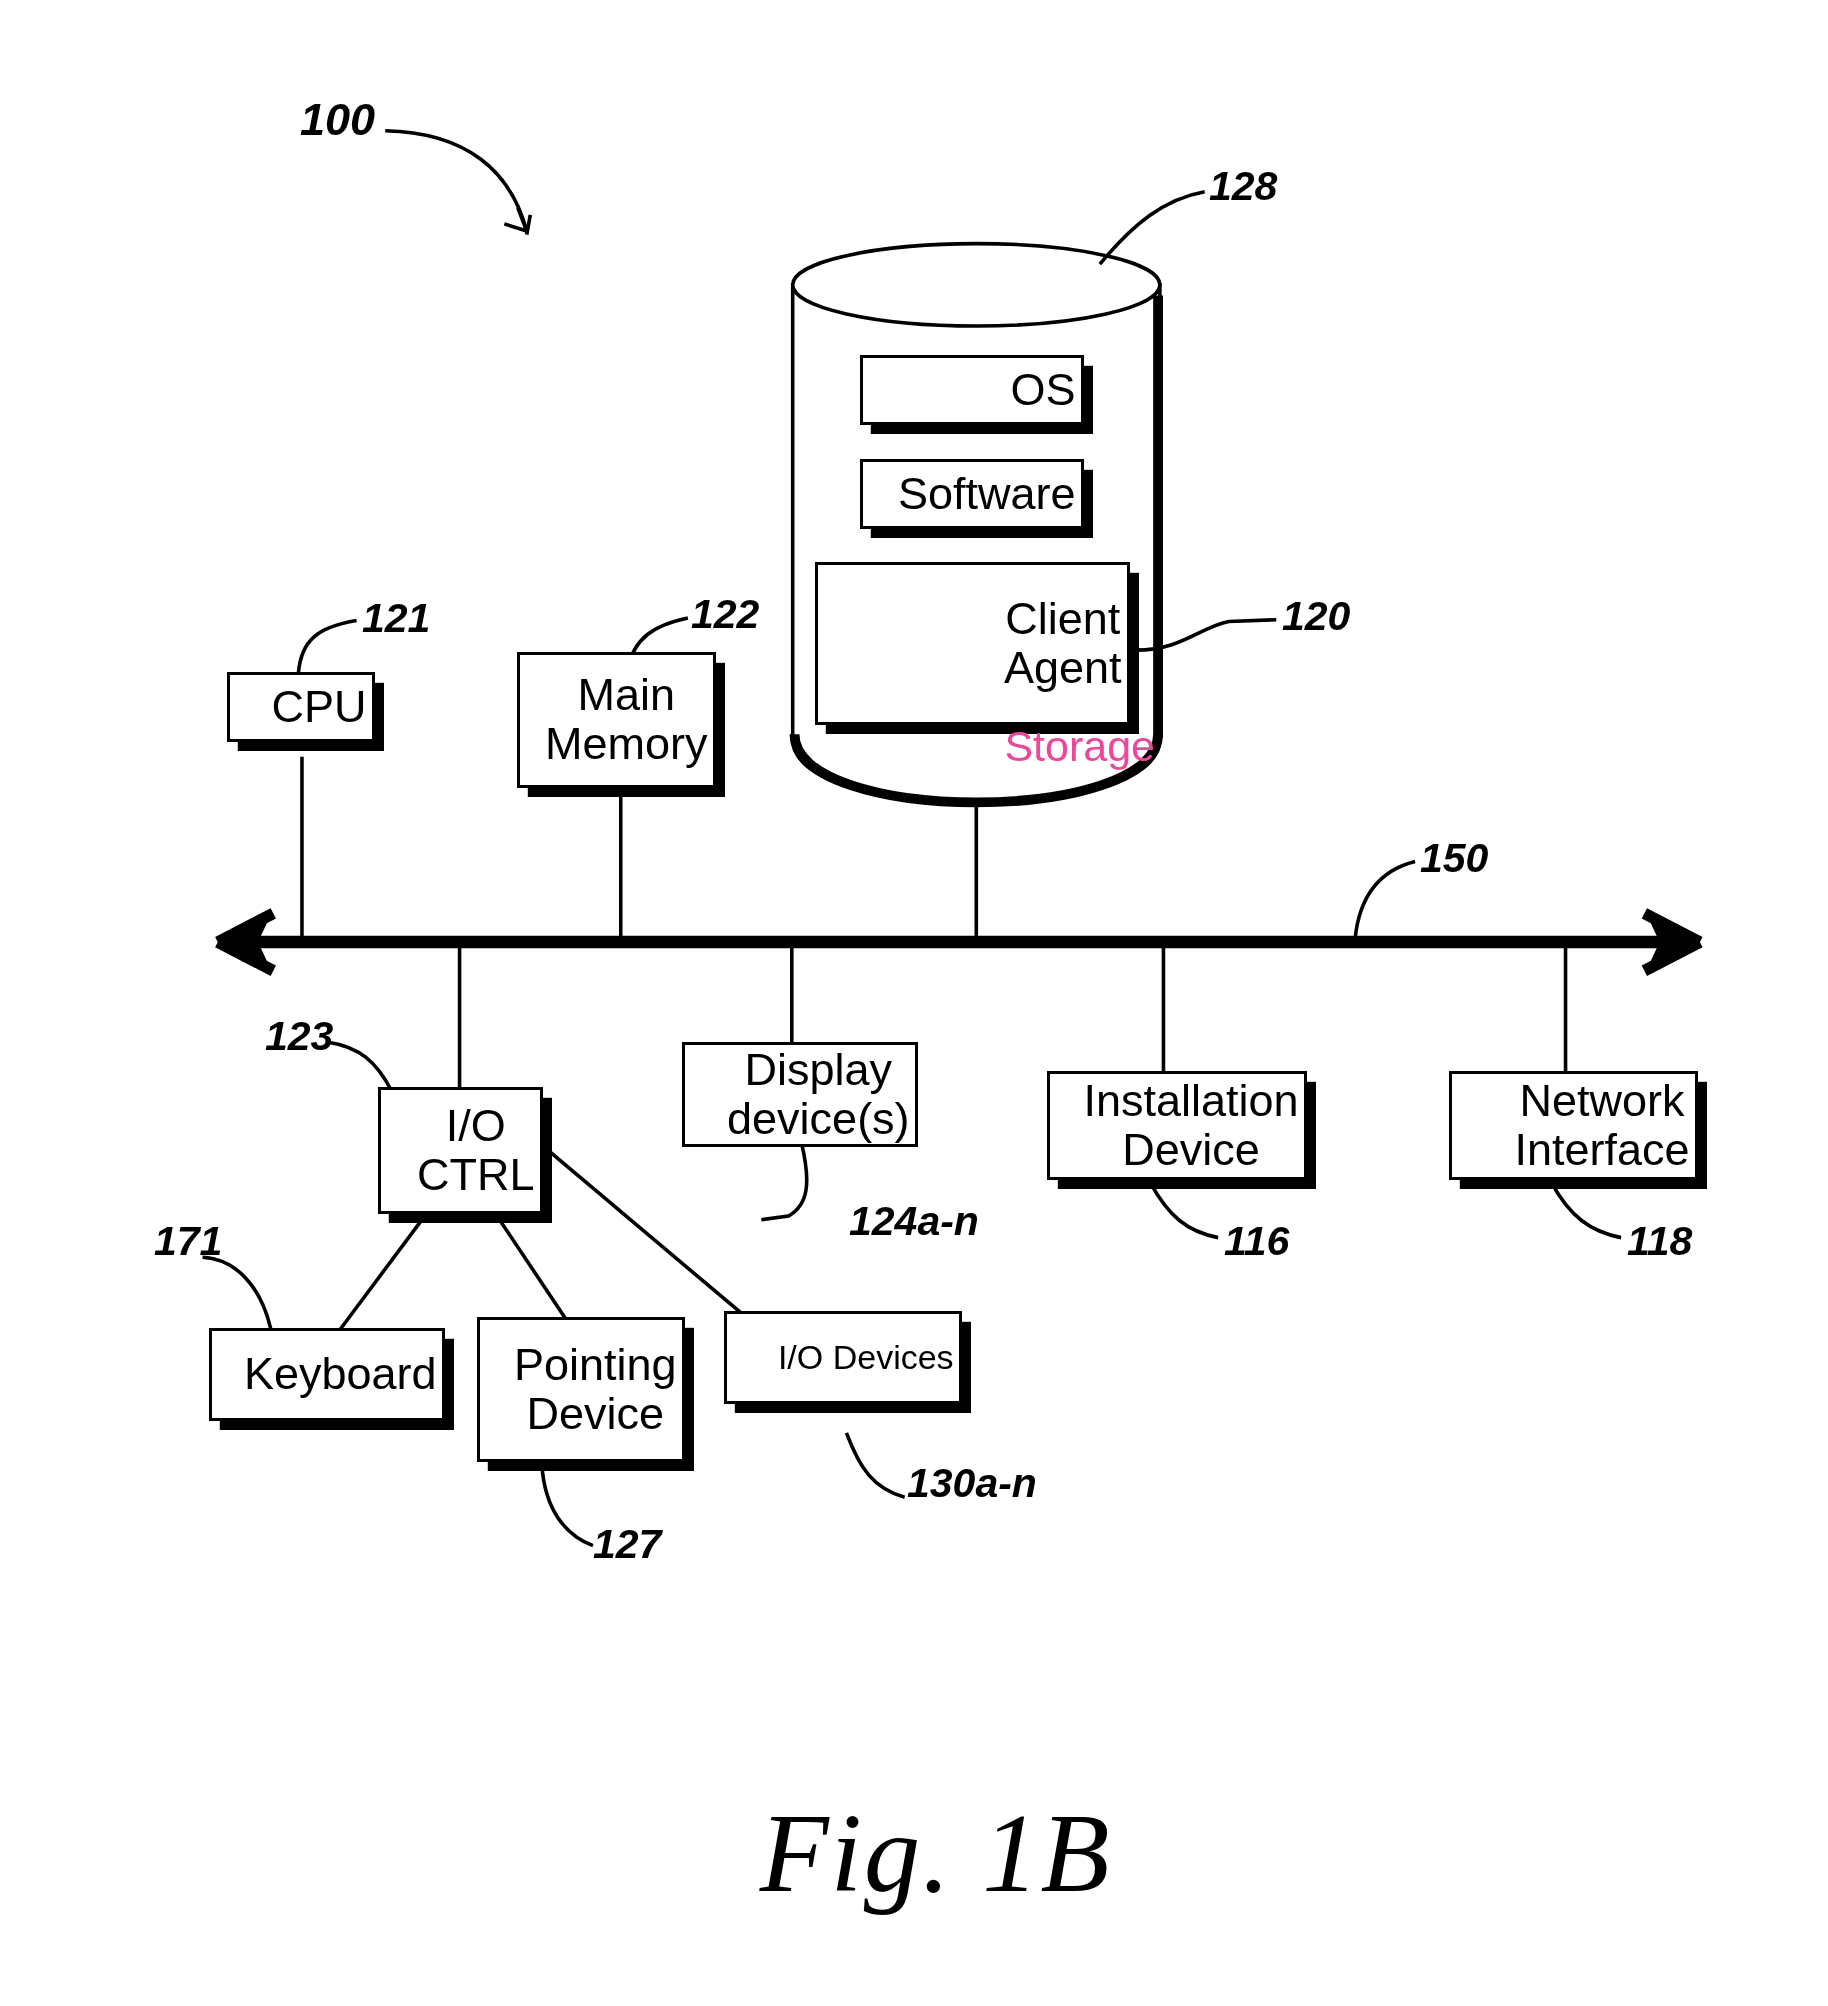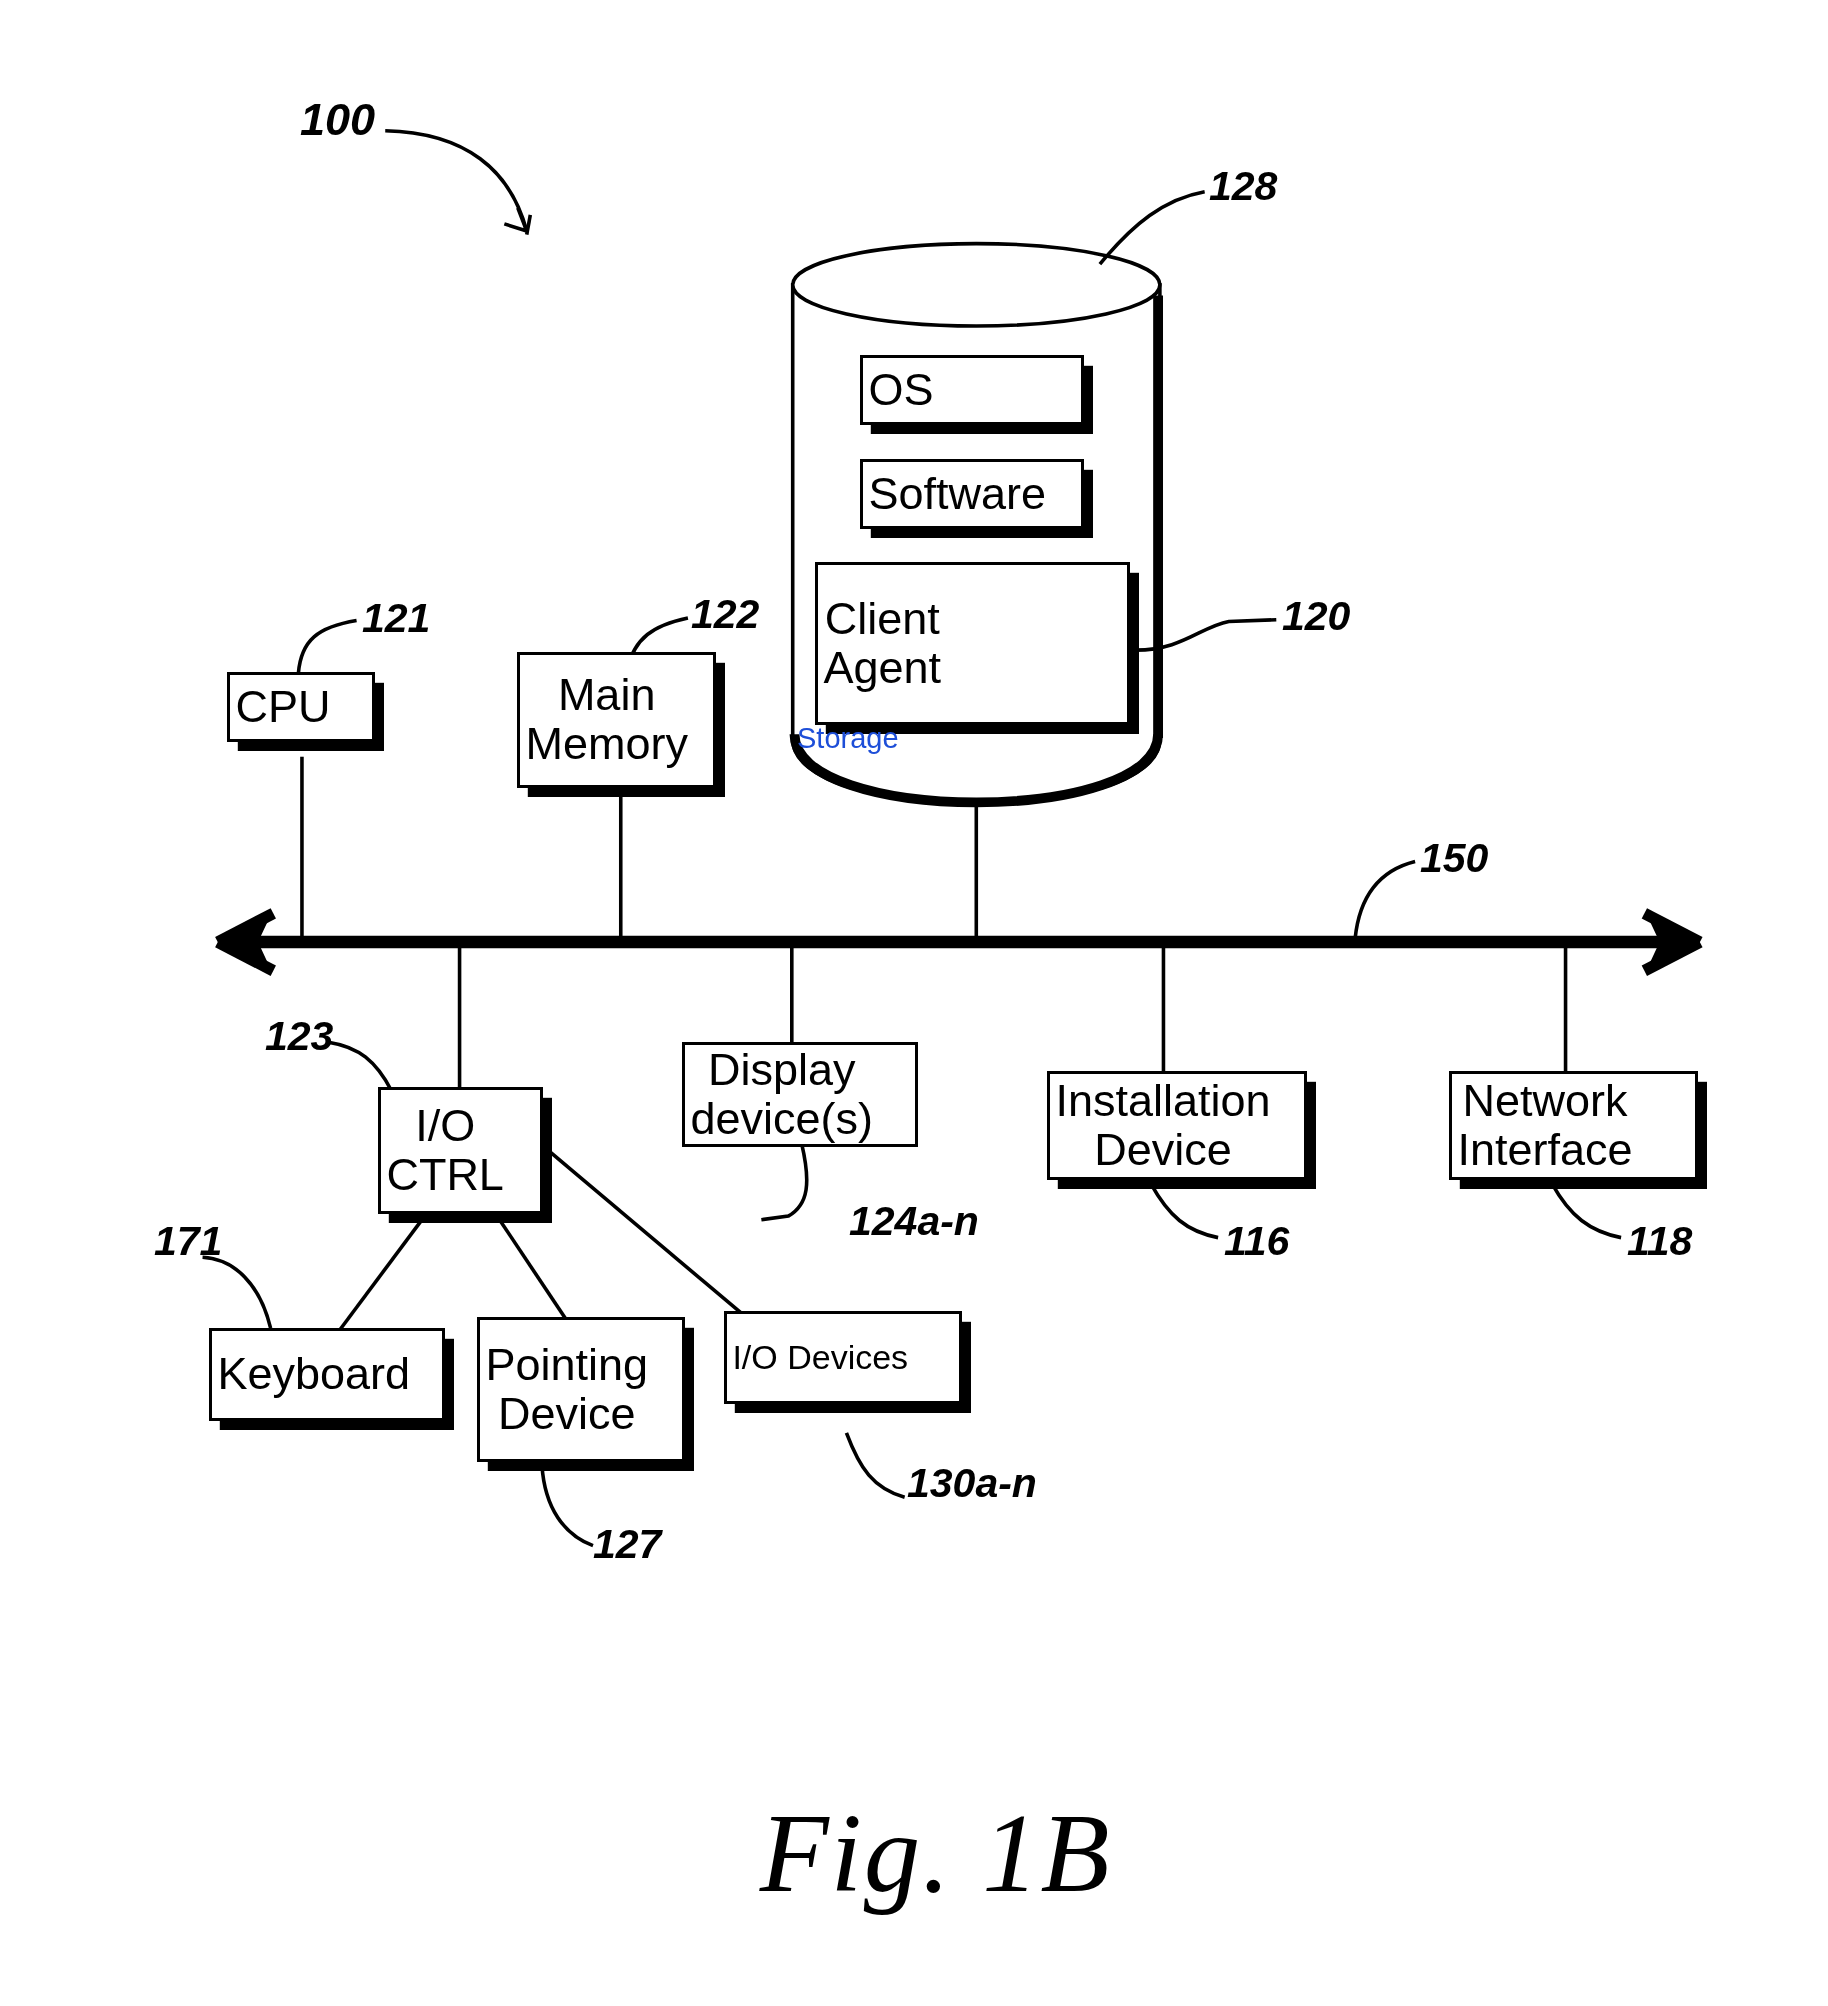--- a/index.html
+++ b/index.html
@@ -24,21 +24,21 @@
     height: 2006px;
   }
   
   .node-box {
     position: absolute;
     box-sizing: border-box;
     background: #ffffff;
     border: 3.6px solid #000000;
     display: flex;
     align-items: center;
-    justify-content: flex-start;
+    justify-content: flex-end;
     text-align: center;
     line-height: 1.08;
     color: #000000;
     font-family: "Liberation Sans", sans-serif;
     z-index: 5;
   }
   .node-box.shadow {
     box-shadow: 9.9px 9.9px 0 -0.9px #000000;
   }
   .node-box .lbl {
@@ -54,23 +54,23 @@
     font-style: italic;
     font-size: 41px;
     color: #000000;
     white-space: nowrap;
     z-index: 8;
   }
   
   .cyl-label {
     position: absolute;
     font-family: "Liberation Sans", sans-serif;
-    font-size: 29px;
-    color: #1d4ed8;
-    text-align: left;
+    font-size: 43px;
+    color: #ec4899;
+    text-align: right;
     z-index: 6;
     white-space: nowrap;
   }
   
   #fig-caption {
     position: absolute;
     left: 0;
     top: 1788px;
     width: 1829px;
     text-align: center;

